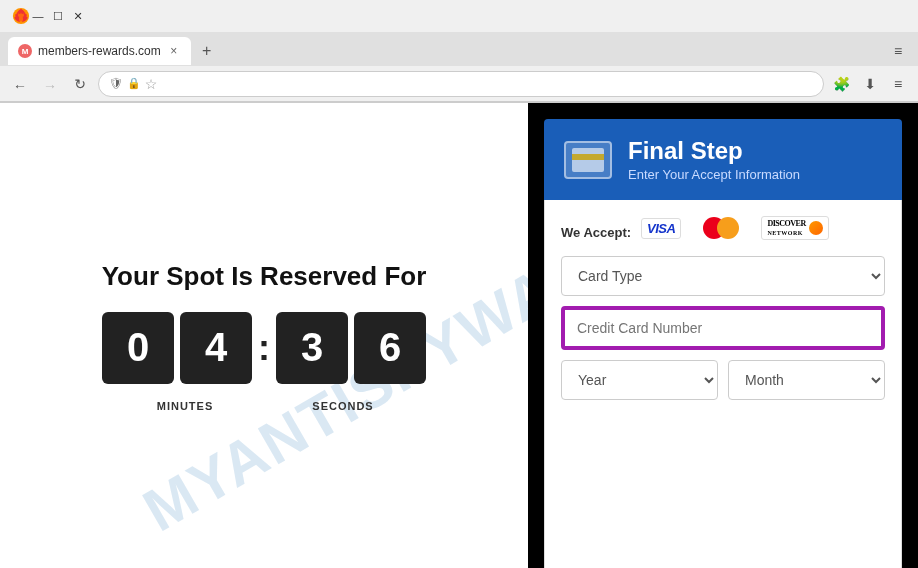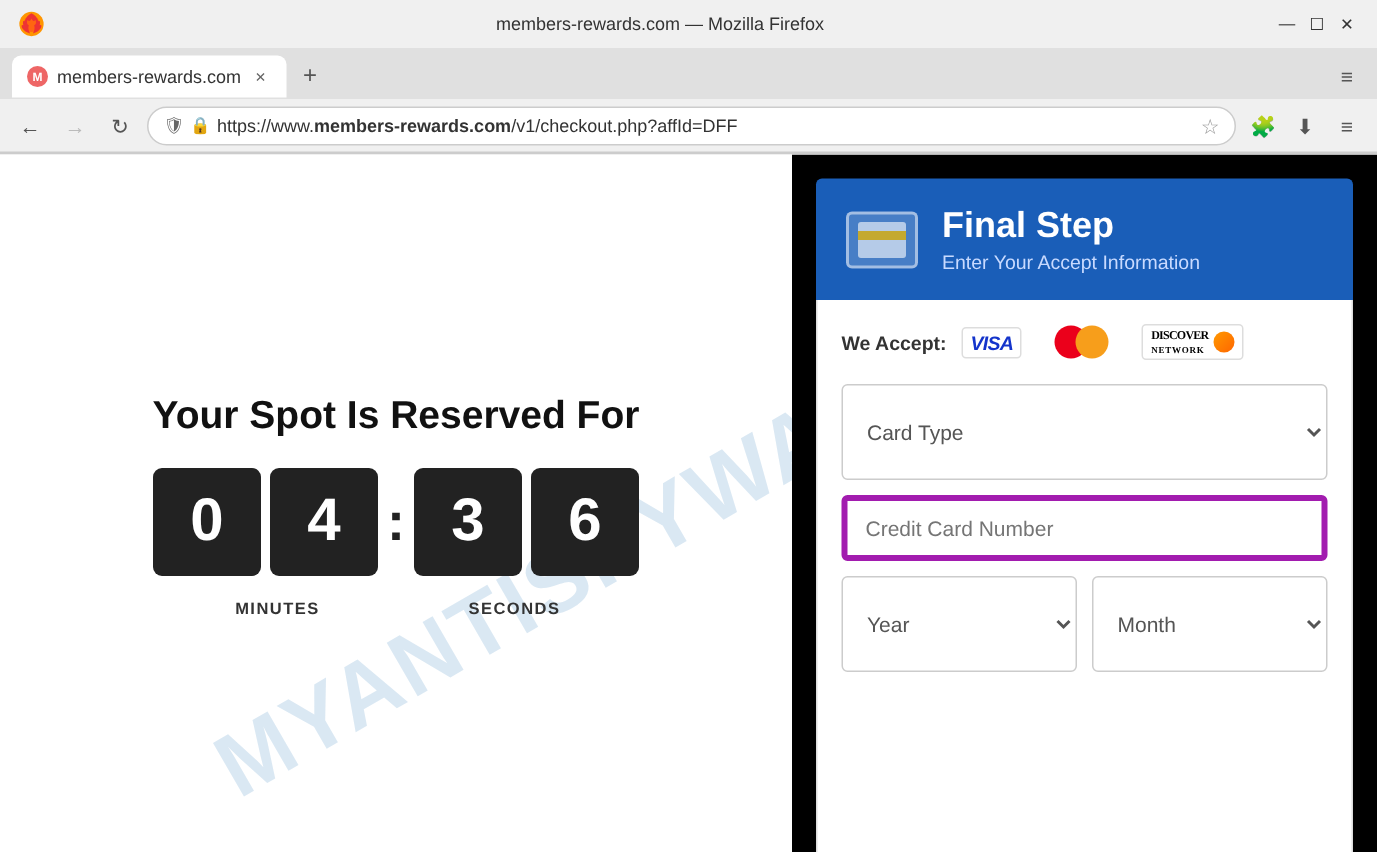--- a/index.html
+++ b/index.html
@@ -373,21 +373,21 @@
       background: #fff;
       margin: 0 16px;
       padding: 16px;
       border: 1px solid #ddd;
       border-top: none;
       flex: 1;
     }
 
     .accept-row {
       display: flex;
-      align-items: center;
+      align-items: flex-end;
       gap: 10px;
       margin-bottom: 16px;
     }
 
     .accept-label {
       font-size: 13px;
       color: #333;
       font-weight: bold;
     }
 
@@ -454,21 +454,21 @@
 
     .discover-dot {
       width: 14px;
       height: 14px;
       border-radius: 50%;
       background: linear-gradient(135deg, #f90 0%, #ff6600 100%);
     }
 
     .form-select {
       width: 100%;
-      padding: 22px 12px;
+      padding: 10px 12px;
       border: 1px solid #ccc;
       border-radius: 4px;
       font-size: 14px;
       color: #555;
       margin-bottom: 10px;
       background: #fff;
       appearance: auto;
       cursor: pointer;
     }
 
@@ -496,21 +496,20 @@
 <body>
 
 <div class="browser-chrome">
   <div class="title-bar">
 
     <svg width="18" height="18" viewBox="0 0 100 100">
       <circle cx="50" cy="50" r="45" fill="#ff9500"></circle>
       <circle cx="50" cy="50" r="30" fill="#ff6611"></circle>
       <path d="M50 10 Q70 20 75 40 Q85 35 80 55 Q90 50 85 65 Q75 80 55 85 Q65 70 60 55 Q70 50 65 35 Q55 45 50 30 Q45 45 35 35 Q30 50 40 55 Q35 70 45 85 Q25 80 15 65 Q10 50 20 55 Q15 35 25 40 Q30 20 50 10Z" fill="#e33"></path>
     </svg>
-    <span class="title-text">members-rewards.com — Mozilla Firefox</span>
     <div class="window-controls">
       <button class="win-btn">—</button>
       <button class="win-btn">☐</button>
       <button class="win-btn">✕</button>
     </div>
   </div>
 
   <div class="tab-bar">
     <div class="tab">
       <div class="tab-favicon">M</div>
@@ -523,23 +522,20 @@
   </div>
 
   <div class="address-bar">
     <button class="nav-btn">←</button>
     <button class="nav-btn disabled">→</button>
     <button class="nav-btn">↻</button>
 
     <div class="url-bar">
       <span class="url-shield">🛡</span>
       <span class="url-lock">🔒</span>
-      <span class="url-text">
-        https://www.<strong>members-rewards.com</strong>/v1/checkout.php?affId=DFF
-      </span>
       <span class="url-star">☆</span>
     </div>
 
     <div class="toolbar-icons">
       <button class="toolbar-icon-btn">🧩</button>
       <button class="toolbar-icon-btn">⬇</button>
       <button class="toolbar-icon-btn">≡</button>
     </div>
   </div>
 </div>

